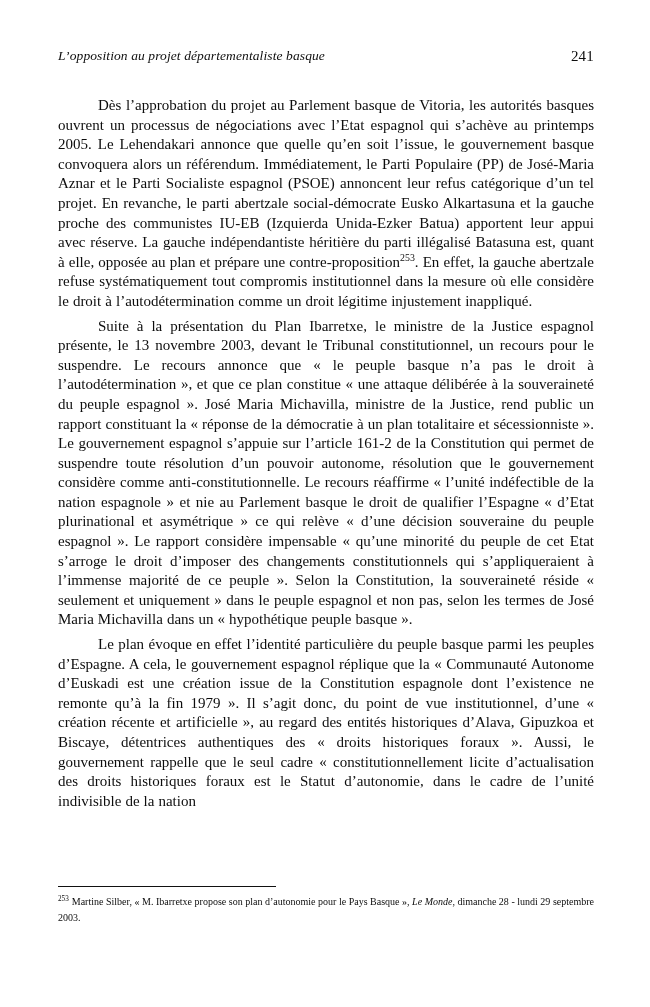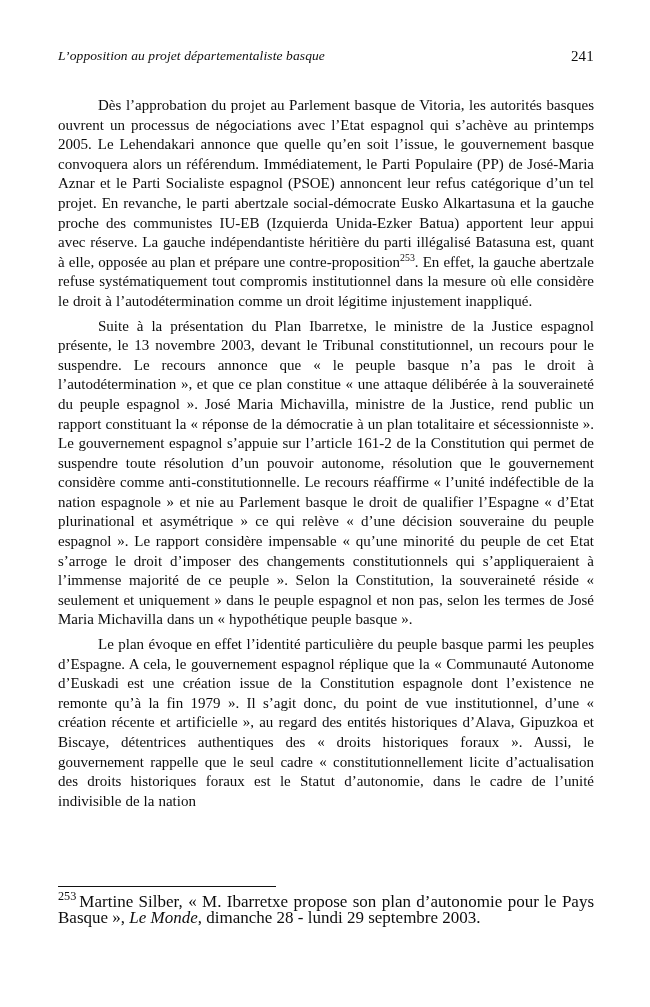--- a/index.html
+++ b/index.html
@@ -80,21 +80,21 @@
   }
   .footnote-rule {
     width: 218px;
     height: 0;
     border: 0;
     border-top: 1.2px solid #111111;
     margin: 0 0 7px 0;
   }
   .footnote {
     margin: 0;
-    font-size: 17px;
+    font-size: 10px;
     line-height: 16.2px;
     text-align: justify;
     text-justify: inter-word;
     text-indent: 0;
   }
   .footnote sup.fn-num {
     font-size: 0.72em;
     vertical-align: super;
     line-height: 0;
     margin-right: 3px;

